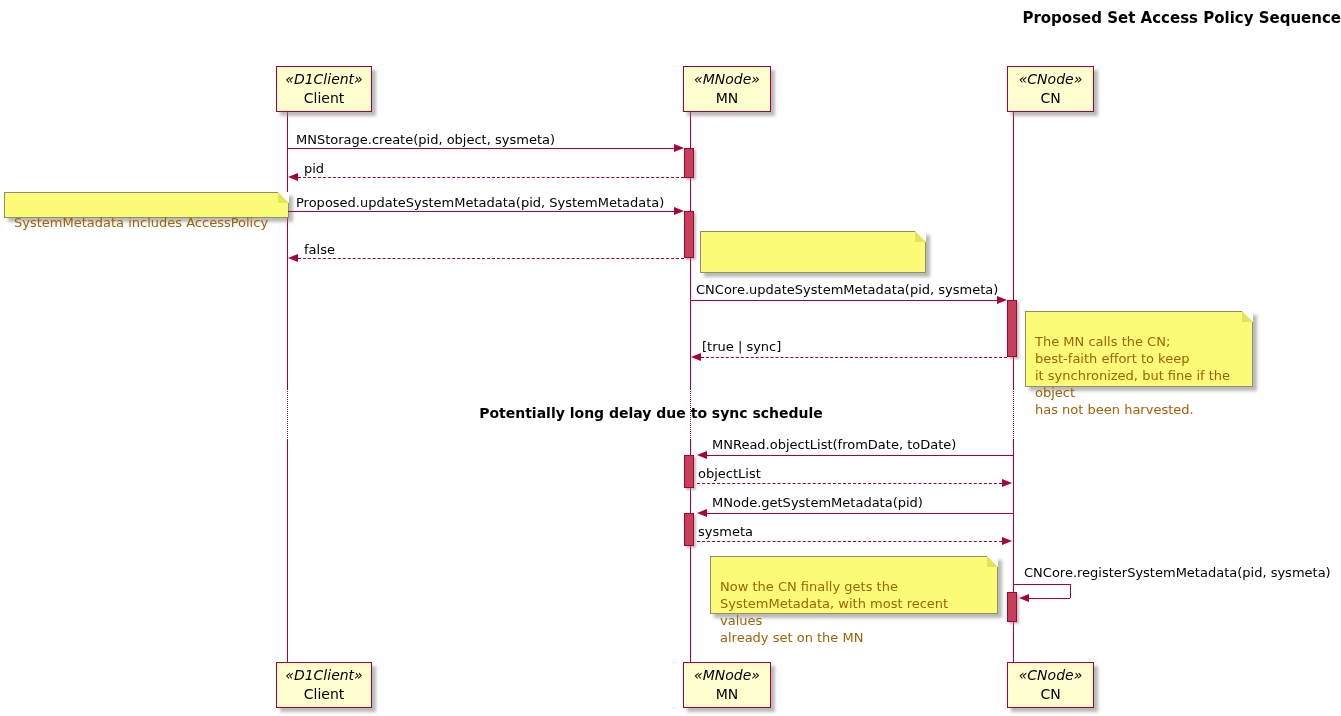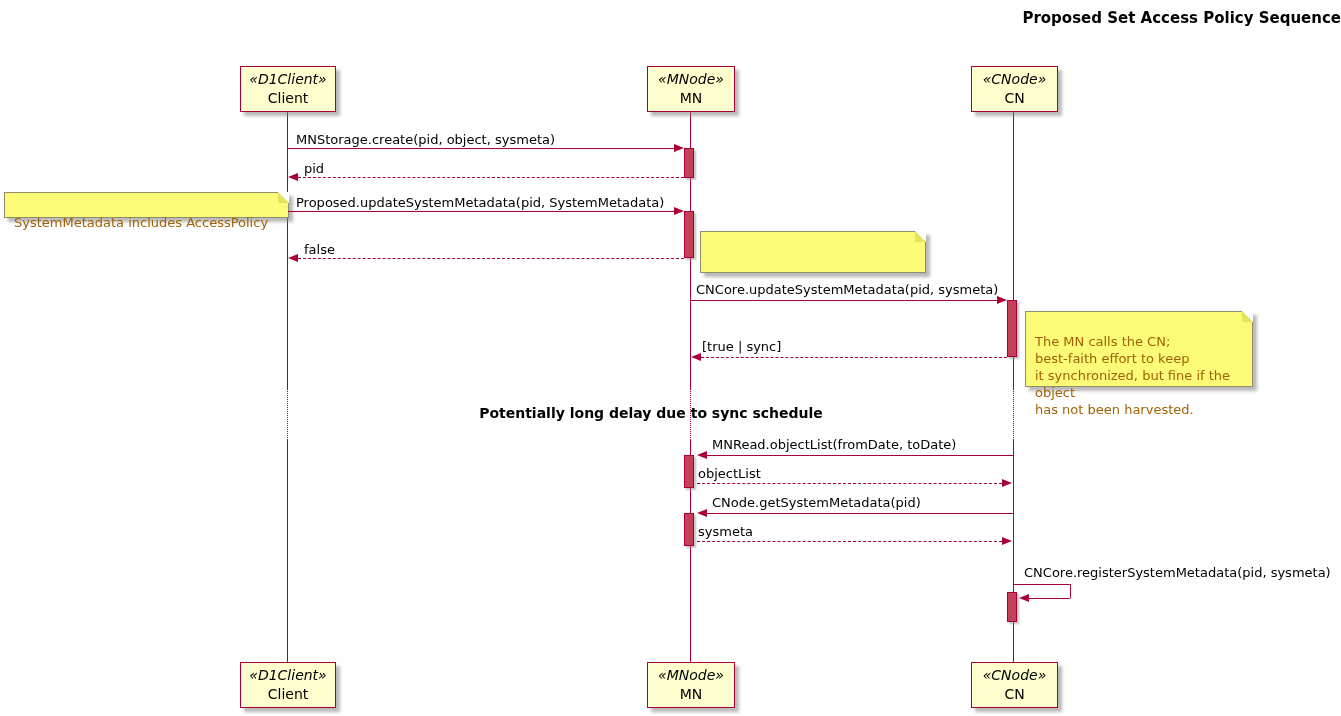--- a/index.html
+++ b/index.html
@@ -9,21 +9,21 @@
   }
   .title{
     position:absolute;top:9px;left:0;width:1341px;text-align:right;
     font-size:15px;font-weight:bold;color:#000;
   }
   
   .pbox{
     position:absolute;background:#FEFECE;border:1.5px solid #A80036;
     box-shadow:4px 4px 3px rgba(130,130,130,0.55);
     display:flex;flex-direction:column;align-items:center;justify-content:center;
-    font-size:14px;line-height:19px;text-align:right;
+    font-size:14px;line-height:19px;text-align:right;margin-left:36px;
   }
   .stereo{font-style:italic;}
   
   .lifeline{position:absolute;width:0;border-left:1px solid #A80036;}
   .lifeline.dotted{border-left-style:dotted;}
   
   .act{
     position:absolute;width:10px;background:#C5415A;border:1px solid #A80036;
     box-shadow:2px 2px 2px rgba(130,130,130,0.5);box-sizing:border-box;
   }
@@ -161,31 +161,36 @@
     <div class="arr-l" style="left:697px;top:451px"></div>
   </div>
 
   <div>
     <div class="msg-label" style="left:698px;top:466px">objectList</div>
     <div class="mline dashed" style="left:697px;top:483px;width:305px"></div>
     <div class="arr-r" style="left:1002px;top:479px"></div>
   </div>
 
   <div>
-    <div class="msg-label" style="left:712px;top:495px">CNode.getSystemMetadata(pid)</div>
+    <div class="msg-label" style="left:712px;top:495px">MNode.getSystemMetadata(pid)</div>
     <div class="mline" style="left:707px;top:513px;width:306px"></div>
     <div class="arr-l" style="left:697px;top:509px"></div>
   </div>
 
   <div>
     <div class="msg-label" style="left:698px;top:524px">sysmeta</div>
     <div class="mline dashed" style="left:697px;top:541px;width:305px"></div>
     <div class="arr-r" style="left:1002px;top:537px"></div>
   </div>
 
+  <div class="note" style="left:710px;top:556px;width:288px;height:58px">
+    <span class="fold"></span><span>Now the CN finally gets the
+SystemMetadata, with most recent values
+already set on the MN</span>
+  </div>
 
   <div>
     <div class="msg-label" style="left:1024px;top:565px">CNCore.registerSystemMetadata(pid, sysmeta)</div>
     <div class="mline" style="left:1013px;top:584px;width:57px"></div>
     <div class="vline" style="left:1070px;top:584px;height:14px"></div>
     <div class="mline" style="left:1029px;top:598px;width:41px"></div>
     <div class="arr-l" style="left:1019px;top:594px"></div>
   </div>
 
 </div>

